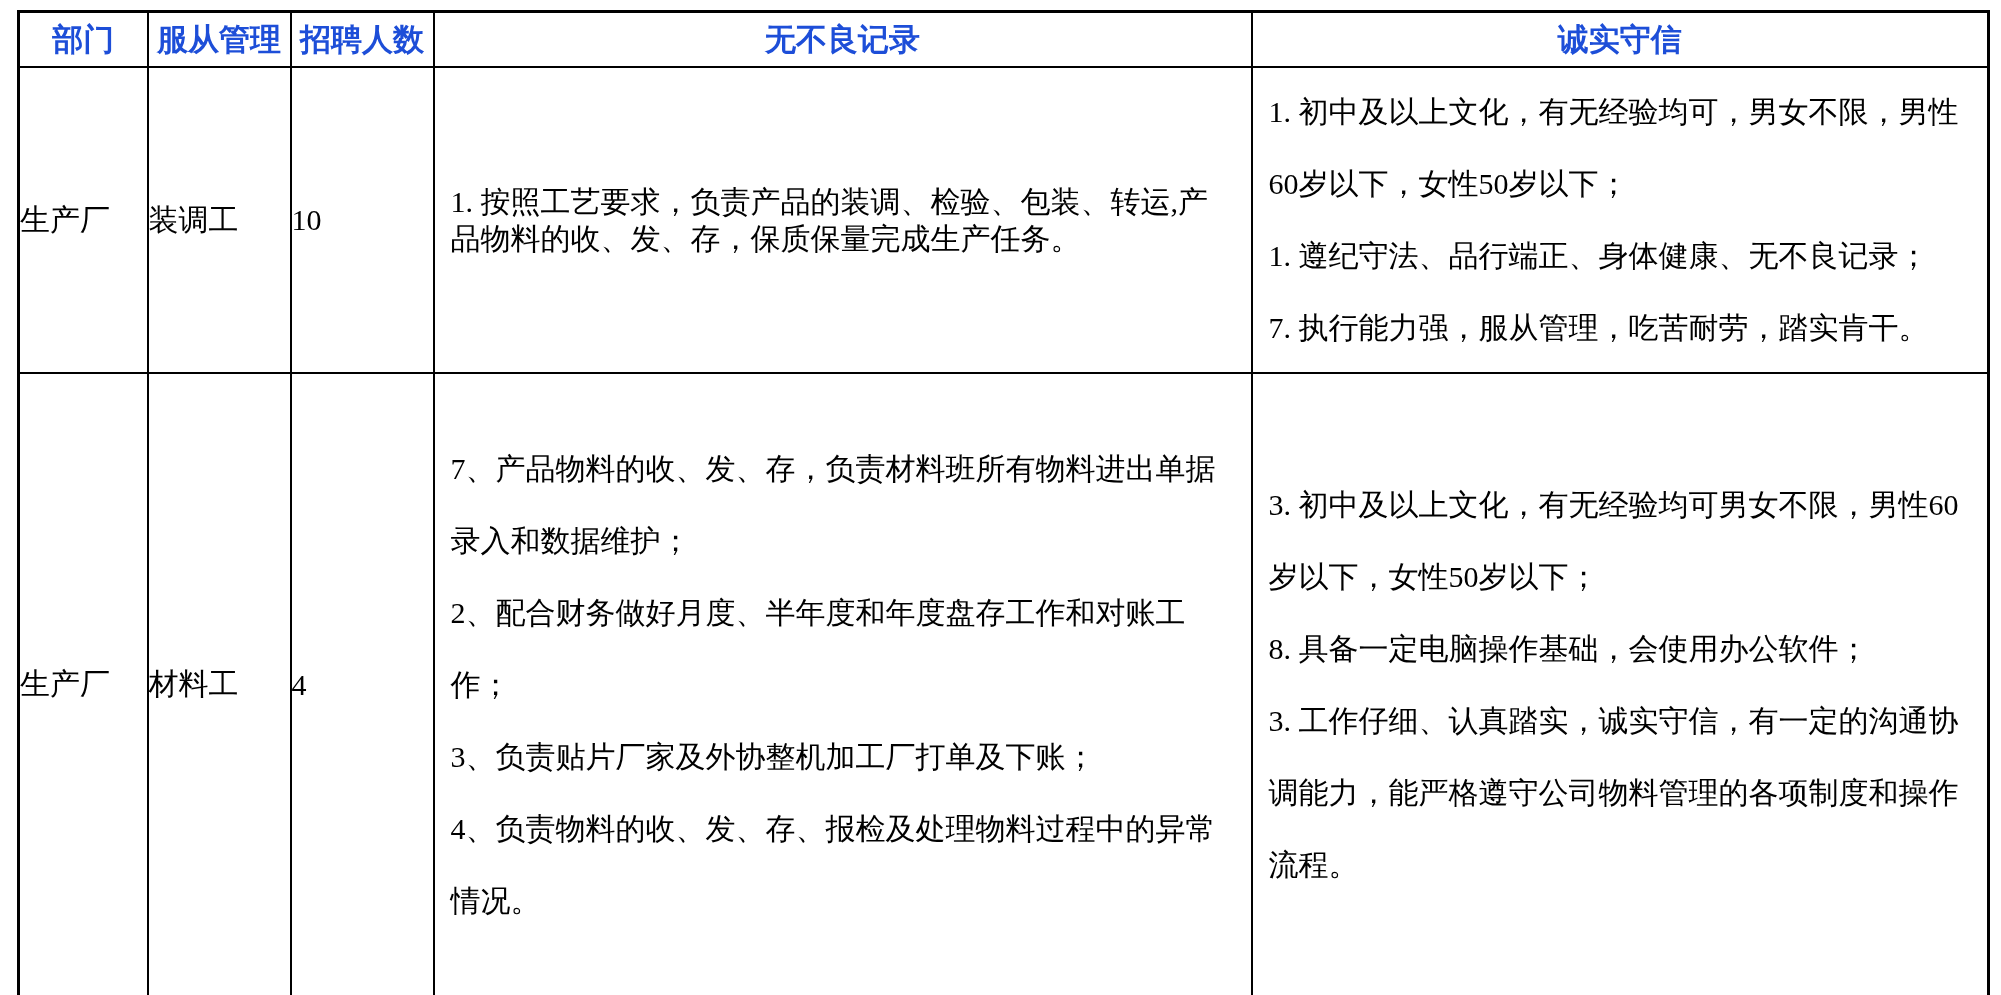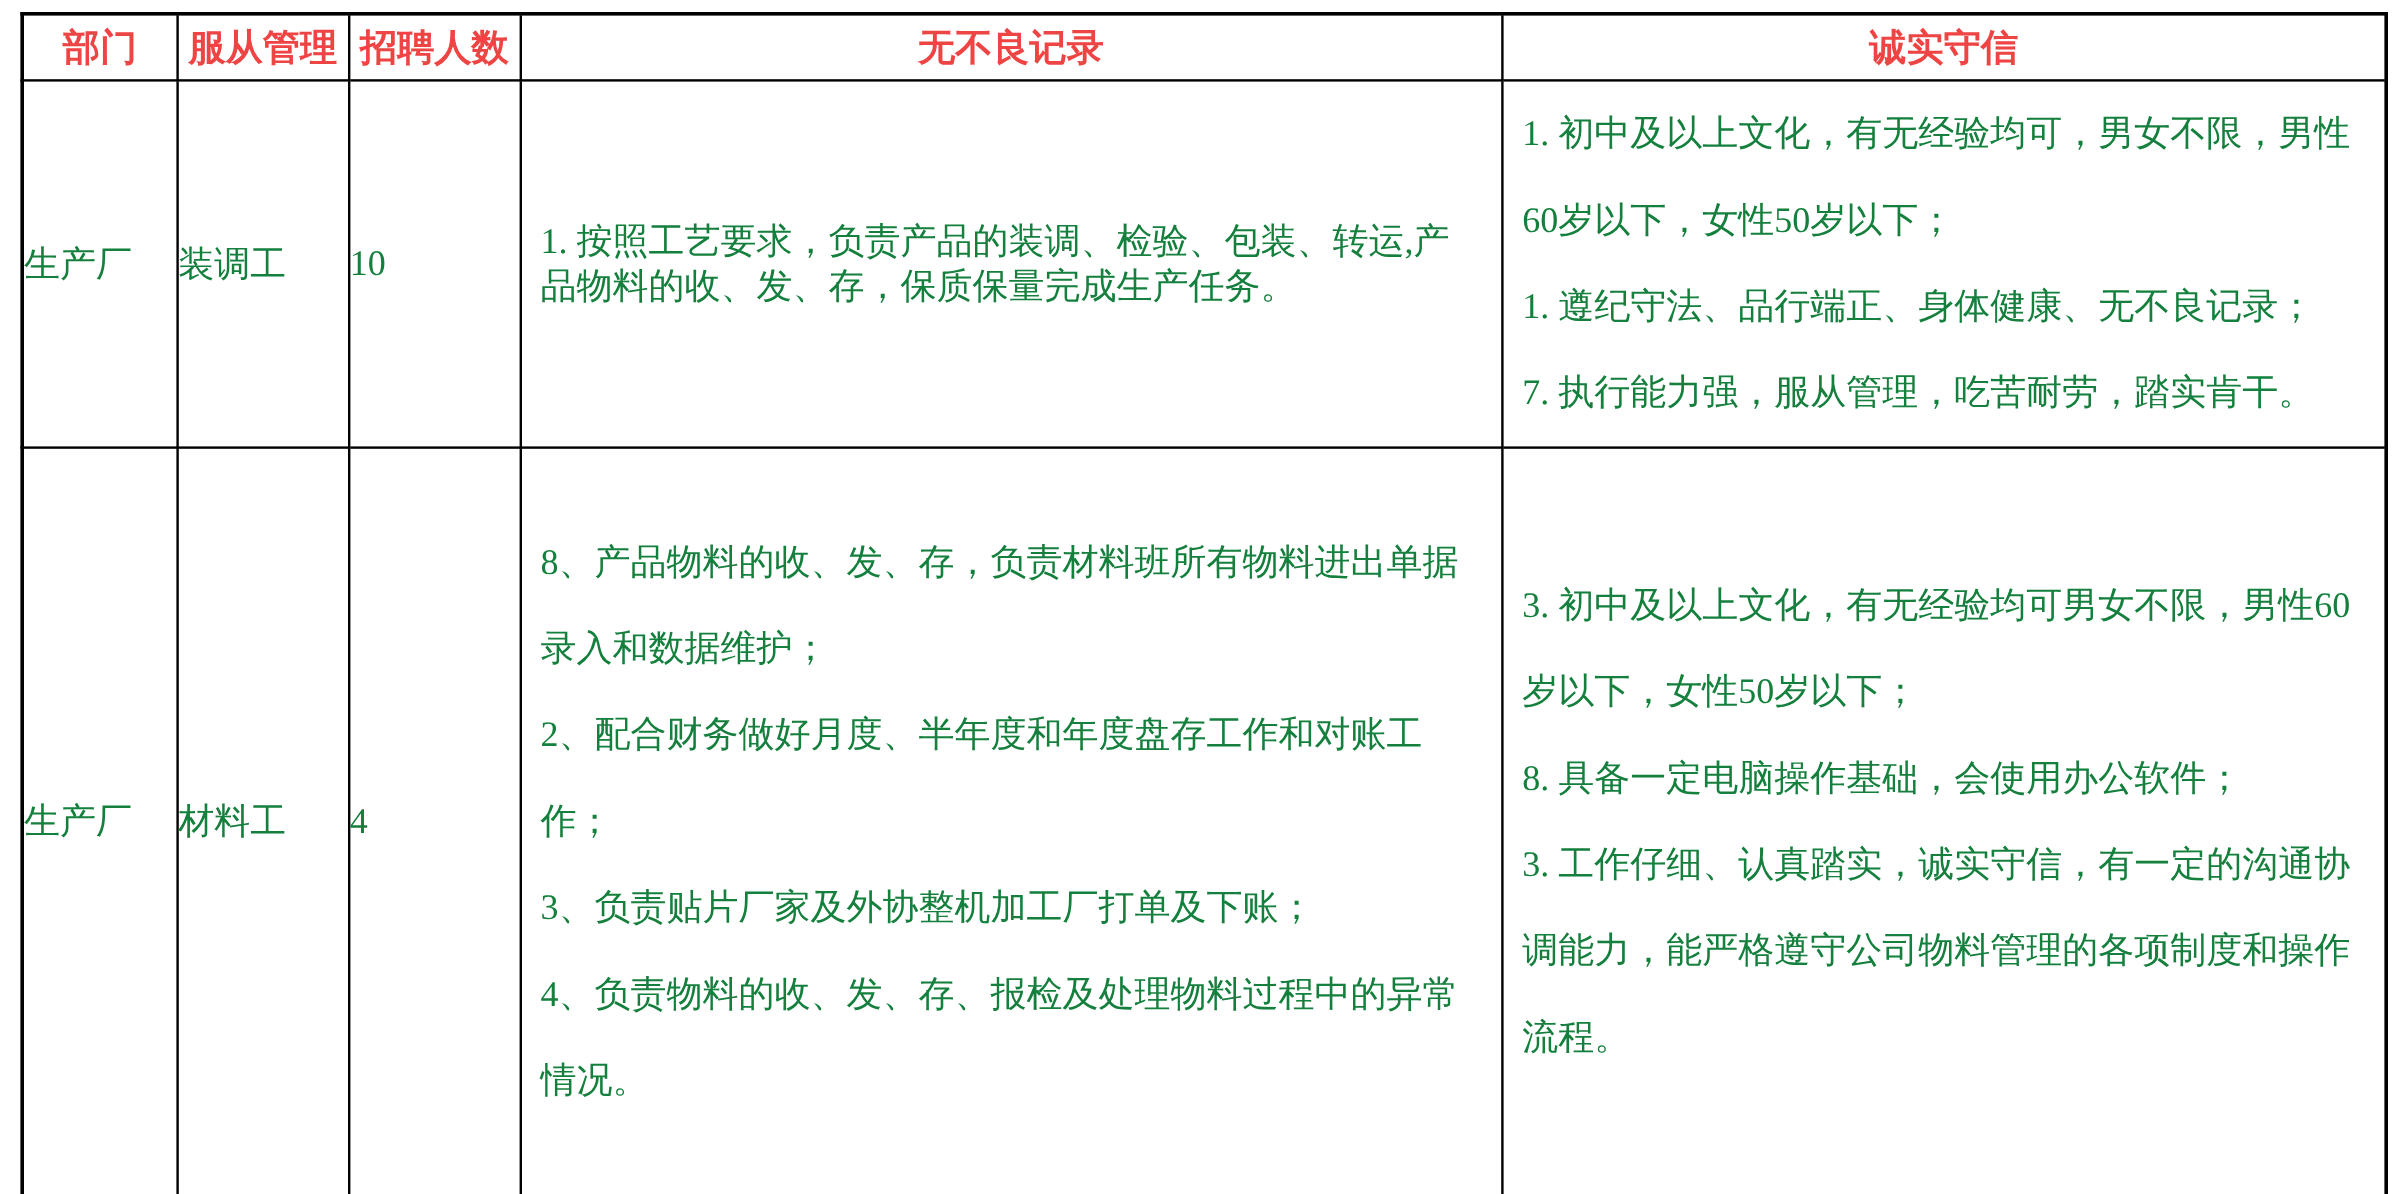--- a/index.html
+++ b/index.html
@@ -28,29 +28,29 @@
     border: 2px solid #000000;
   }
   table.recruit {
     border-width: 3px;
   }
   th {
     height: 53px;
     font-family: "Liberation Sans", "DejaVu Sans", sans-serif;
     font-weight: bold;
     font-size: 31px;
-    color: #ef4444;
+    color: #1d4ed8;
     text-align: center;
     vertical-align: middle;
     padding: 0;
   }
   td {
     font-family: "Liberation Serif", "DejaVu Serif", serif;
     font-size: 30px;
-    color: #15803d;
+    color: #000000;
     vertical-align: middle;
     padding: 0;
   }
   td.center-cell {
     text-align: left;
   }
   td.text-cell {
     text-align: left;
     padding: 8px 16px;
   }
@@ -99,21 +99,21 @@
           <p>1. 初中及以上文化，有无经验均可，男女不限，男性60岁以下，女性50岁以下；</p>
           <p>1. 遵纪守法、品行端正、身体健康、无不良记录；</p>
           <p>7. 执行能力强，服从管理，吃苦耐劳，踏实肯干。</p>
         </td>
       </tr>
       <tr class="row-2">
         <td class="center-cell">生产厂</td>
         <td class="center-cell">材料工</td>
         <td class="center-cell">4</td>
         <td class="text-cell wide-lines">
-          <p>8、产品物料的收、发、存，负责材料班所有物料进出单据录入和数据维护；</p>
+          <p>7、产品物料的收、发、存，负责材料班所有物料进出单据录入和数据维护；</p>
           <p>2、配合财务做好月度、半年度和年度盘存工作和对账工作；</p>
           <p>3、负责贴片厂家及外协整机加工厂打单及下账；</p>
           <p>4、负责物料的收、发、存、报检及处理物料过程中的异常情况。</p>
         </td>
         <td class="text-cell wide-lines">
           <p>3. 初中及以上文化，有无经验均可男女不限，男性60岁以下，女性50岁以下；</p>
           <p>8. 具备一定电脑操作基础，会使用办公软件；</p>
           <p>3. 工作仔细、认真踏实，诚实守信，有一定的沟通协调能力，能严格遵守公司物料管理的各项制度和操作流程。</p>
         </td>
       </tr>

